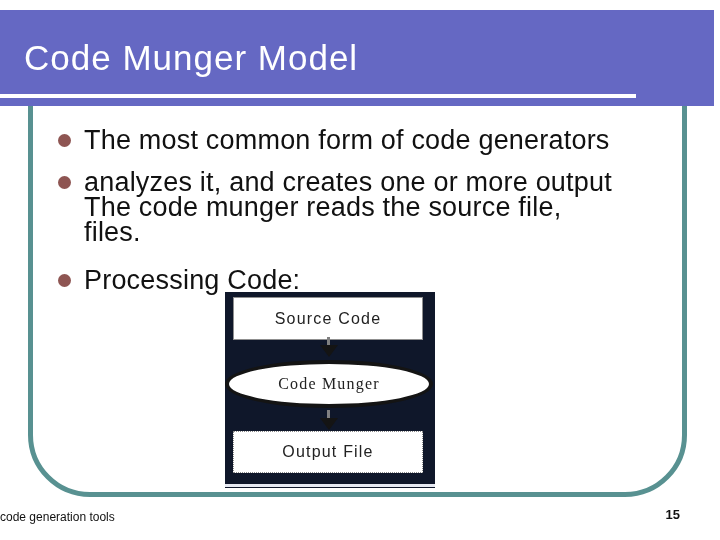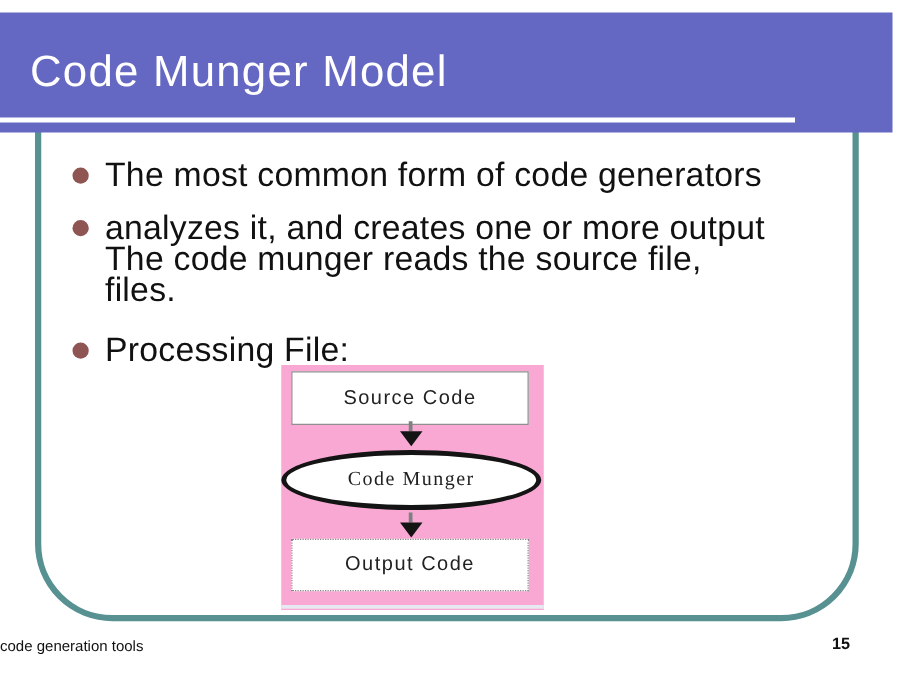--- a/index.html
+++ b/index.html
@@ -30,21 +30,21 @@
   .bullet{display:flex;align-items:flex-start;}
   .bullet.m1{margin-bottom:17px;}
   .bullet.m2{margin-bottom:23px;}
   .dot{
     flex:0 0 13px;width:13px;height:13px;border-radius:50%;
     background:#8e5552;margin-top:6px;margin-right:13px;
   }
   .btext{font-size:27px;line-height:25px;color:#111111;letter-spacing:0.2px;}
   .bline{display:block;white-space:nowrap;}
   
-  .diagram{position:absolute;left:225px;top:292px;width:210px;height:196px;background:#f9a8d4;z-index:3;}
+  .diagram{position:absolute;left:225px;top:292px;width:210px;height:196px;background:#0f172a;z-index:3;}
   .dg-label{font-size:16px;letter-spacing:1.2px;color:#222222;}
   .node-rect{
     position:absolute;left:8px;width:190px;height:43px;background:#ffffff;
     display:flex;align-items:center;justify-content:center;
   }
   .node-source{top:5px;border:1px solid #8f8f8f;}
   .node-output{top:139px;height:42px;border:1px dotted #8a8a8a;}
   .node-ellipse{
     position:absolute;left:0;top:68px;width:208px;height:48px;background:#ffffff;
     border:4px solid #141414;border-radius:50%;
@@ -94,38 +94,38 @@
       <span class="dot"></span>
       <div class="btext">
         <span class="bline">analyzes it, and creates one or more output</span>
         <span class="bline">The code munger reads the source file,</span>
         <span class="bline">files.</span>
       </div>
     </div>
     <div class="bullet">
       <span class="dot"></span>
       <div class="btext">
-        <span class="bline">Processing File:</span>
+        <span class="bline">Processing Code:</span>
       </div>
     </div>
   </div>
 
   <div class="diagram">
     <div class="node-rect node-source">
       <span class="dg-label">Source Code</span>
     </div>
     <div class="stem a1"></div>
     <div class="head a1"></div>
     <div class="node-ellipse">
       <span class="dg-label">Code Munger</span>
     </div>
     <div class="stem a2"></div>
     <div class="head a2"></div>
     <div class="node-rect node-output">
-      <span class="dg-label">Output Code</span>
+      <span class="dg-label">Output File</span>
     </div>
     <div class="img-edge"></div>
   </div>
 
   <div class="footer-text">code generation tools</div>
   <div class="page-number">15</div>
 
 </div>
 
 </body></html>

